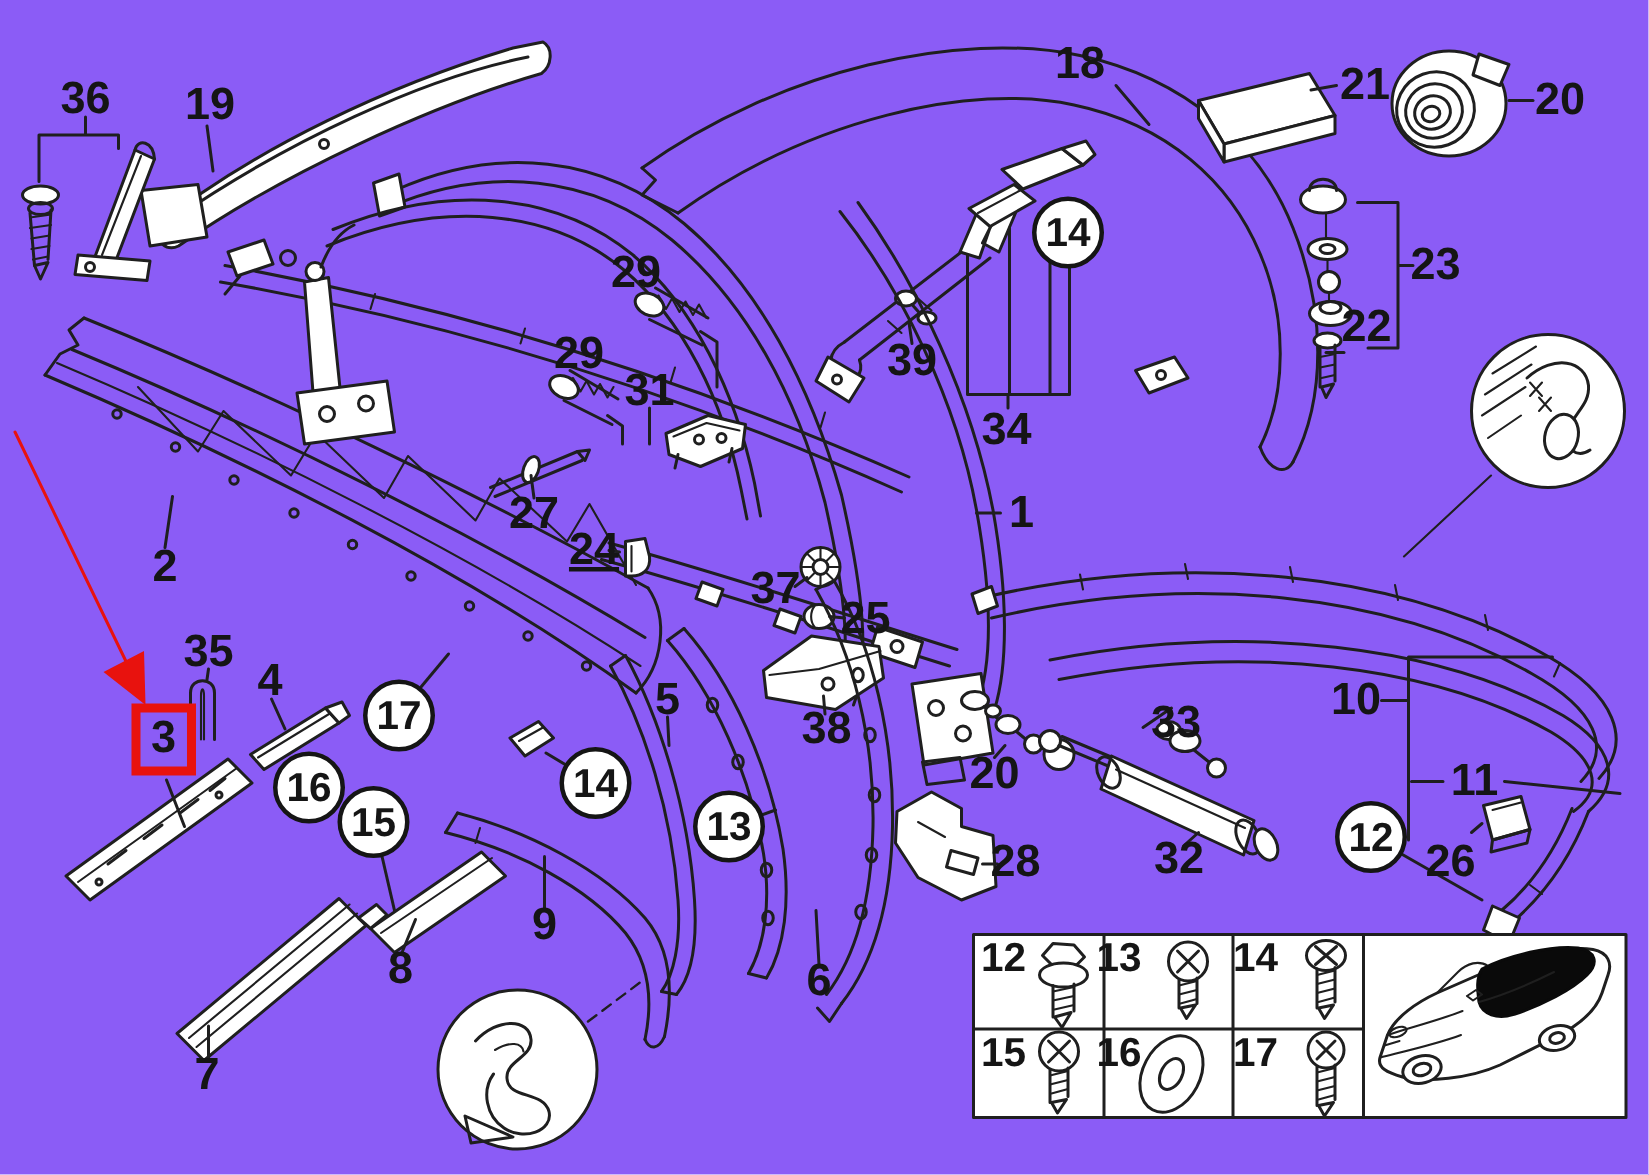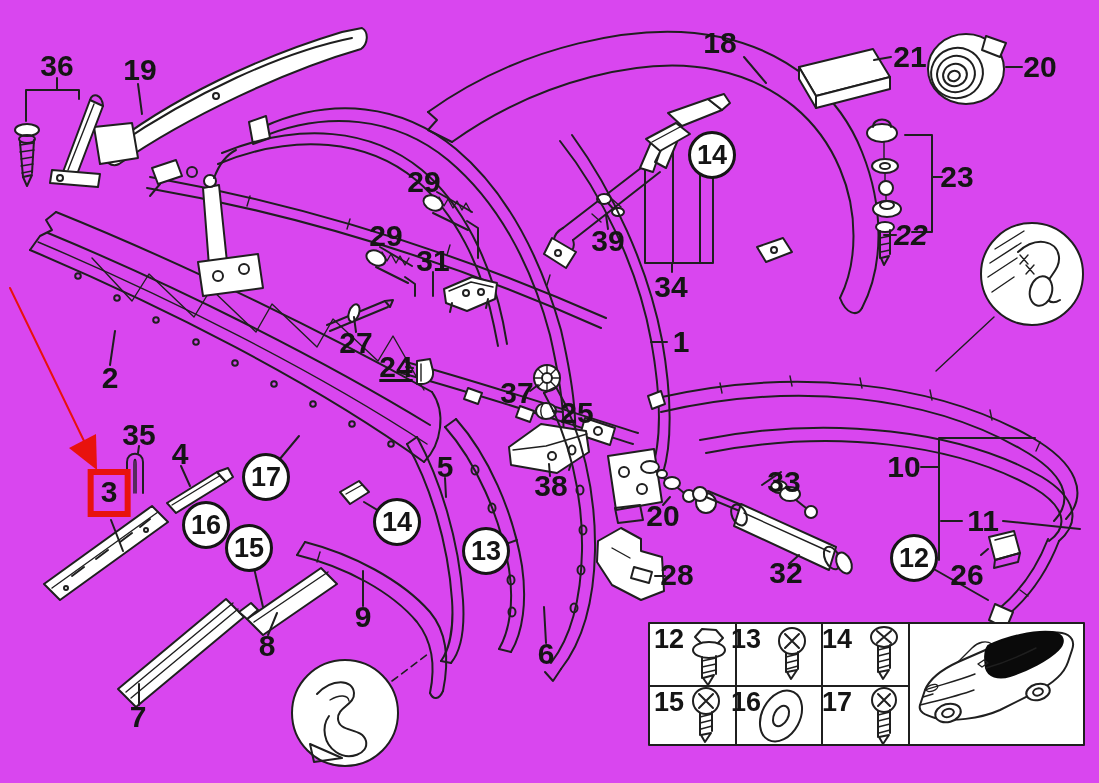--- a/index.html
+++ b/index.html
@@ -1,17 +1,17 @@
 <!DOCTYPE html>
 <html style="--hl: #e8120e; --ink: #1f1f1f;"><head>
 <meta charset="utf-8">
 <style>
   :root { --ink:#1f1f1f; --hl:#e8120e; }
   html,body { margin:0; padding:0; background:#fff; }
-  #stage { position:relative; width:1099px; height:783px; background:#d946ef; overflow:hidden;
+  #stage { position:relative; width:1099px; height:783px; background:#8b5cf6; overflow:hidden;
            font-family:"Liberation Sans", sans-serif; }
   #art { position:absolute; left:0; top:0; }
   #art path, #art polygon, #art ellipse, #art circle, #art rect, #art line {
     fill:none; stroke:var(--ink); stroke-width:2; stroke-linecap:round; stroke-linejoin:round; }
   #art .wf { fill:#ffffff; }
   #art .bk { fill:#0a0a0a; stroke:#0a0a0a; }
   #art .thin { stroke-width:1.4; }
   #art .red { stroke:var(--hl); }
   #art .redf { fill:var(--hl); stroke:none; }
   #art .dash { stroke-dasharray:7 5; stroke-width:1.6; }
@@ -443,21 +443,21 @@
   </g>
 </svg>
 
 <div id="labels">
       <div class="plabel" style="left: 57px; top: 66px;">36</div>
       <div class="plabel" style="left: 140px; top: 70px;">19</div>
       <div class="plabel" style="left: 720px; top: 43px;">18</div>
       <div class="plabel" style="left: 910px; top: 57px;">21</div>
       <div class="plabel" style="left: 1040px; top: 67px; text-align: center;">20</div>
       <div class="plabel" style="left: 957px; top: 177px; text-align: right;">23</div>
-      <div class="plabel" style="left: 911px; top: 235px; font-style: italic;">22</div>
+      <div class="plabel" style="left: 911px; top: 218px;">22</div>
       <div class="plabel" style="left: 424px; top: 182px;">29</div>
       <div class="plabel" style="left: 386px; top: 236px;">29</div>
       <div class="plabel" style="left: 433px; top: 261px;">31</div>
       <div class="plabel" style="left: 608px; top: 241px;">39</div>
       <div class="plabel circled" style="left: 712px; top: 155px;">14</div>
       <div class="plabel" style="left: 671px; top: 287px; text-align: right;">34</div>
       <div class="plabel" style="left: 681px; top: 342px;">1</div>
       <div class="plabel" style="left: 356px; top: 343px;">27</div>
       <div class="plabel" style="left: 396px; top: 367px; text-decoration: underline;">24</div>
       <div class="plabel" style="left: 517px; top: 393px;">37</div>

